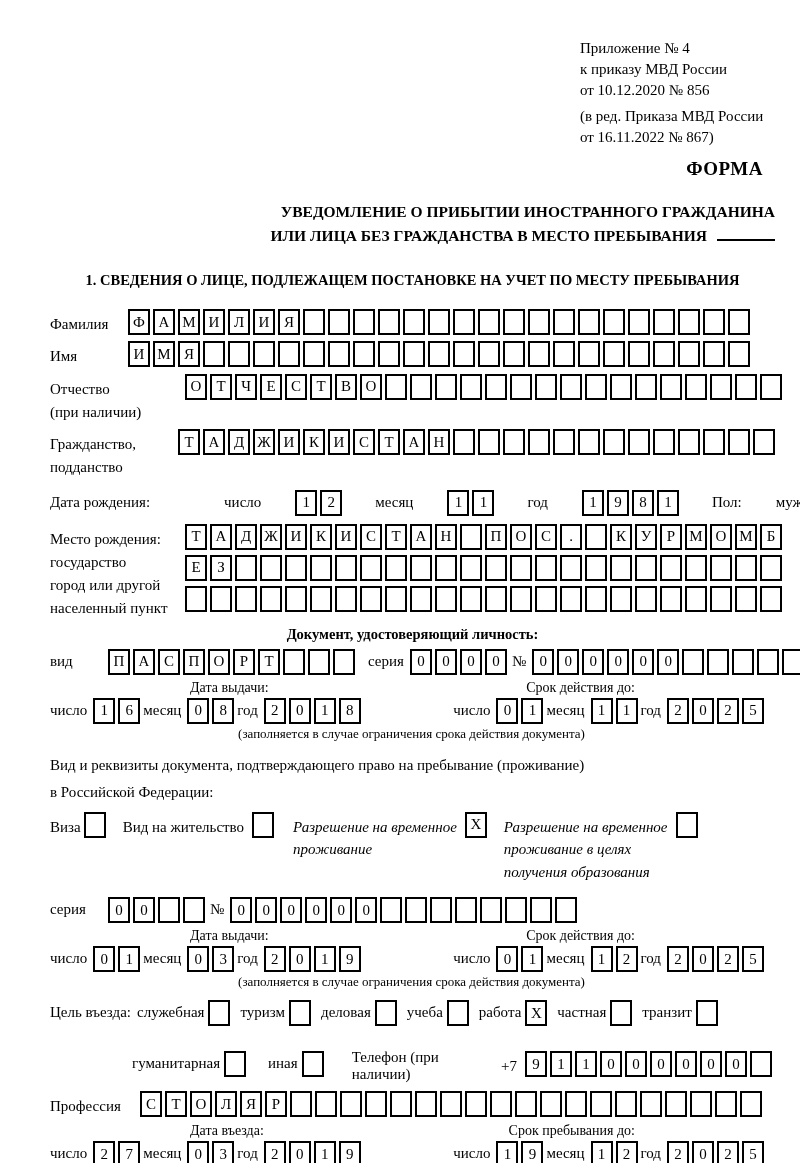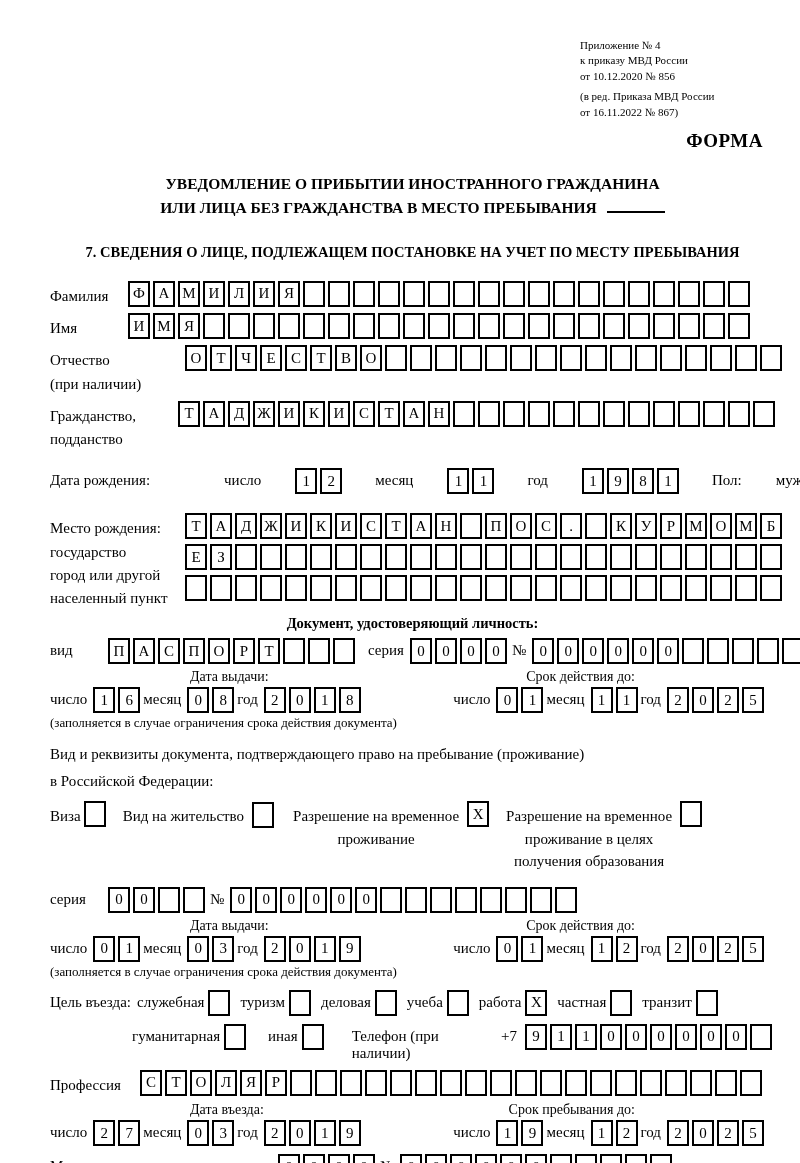--- a/index.html
+++ b/index.html
@@ -1,23 +1,23 @@
 <!DOCTYPE html>
 <html><head>
 <meta charset="utf-8">
 <style>
   html,body{margin:0;padding:0;background:#fff;}
   body{width:800px;font-family:"Liberation Serif","DejaVu Serif",serif;color:#000;}
   .page{width:800px;min-height:1163px;box-sizing:border-box;padding:38px 25px 30px 50px;background:#fff;}
 
   
-  .annex{width:195px;margin-left:auto;font-size:11px;line-height:1.4;}
+  .annex{width:195px;margin-left:auto;font-size:15px;line-height:1.4;}
   .annex .gap{height:5px;}
   .forma{font-weight:bold;font-size:19px;text-align:right;padding-right:12px;margin-top:10px;letter-spacing:.5px;}
-  .title{font-weight:bold;font-size:15.5px;text-align:center;line-height:1.55;margin-top:20px;}
+  .title{font-weight:bold;font-size:15.5px;text-align:right;line-height:1.55;margin-top:20px;}
   .blank-line{display:inline-block;width:58px;border-bottom:2px solid #000;height:12px;margin-left:10px;}
   .section-h{font-weight:bold;font-size:14.5px;text-align:center;margin-top:24px;}
 
   
   .form{margin-top:20px;font-size:15px;}
   .row{display:flex;align-items:flex-start;margin-bottom:5px;}
   .lbl{flex-shrink:0;line-height:1.55;padding-top:4px;}
   .w78{width:78px;}  .w135{width:135px;} .w128{width:128px;}
   .boxes{display:flex;flex-wrap:nowrap;}
   .boxcol .boxes{margin-bottom:5px;}
@@ -28,34 +28,34 @@
 
   .center-bold{font-weight:bold;text-align:center;font-size:14.5px;margin:4px 0 6px 0;}
 
   .dhead{display:flex;font-size:14px;margin-top:4px;}
   .dhead .dh-left{margin-left:140px;}
   .dhead .dh-right{margin-left:auto;margin-right:140px;}
   .daterow{display:flex;margin-top:2px;margin-bottom:2px;}
   .dgroup{display:flex;align-items:flex-start;}
   .dgroup .inline-lbl{padding-left:0;}
   .daterow .right{margin-left:auto;margin-right:8px;}
-  .note{font-size:13px;text-align:left;margin:2px 2px 10px 0;}
+  .note{font-size:13px;text-align:center;margin:2px 2px 10px 0;}
 
   .intro{font-size:15px;line-height:1.8;margin-top:6px;}
 
   .opts{display:flex;align-items:flex-start;margin:6px 0 14px 0;}
   .opt{display:flex;align-items:flex-start;}
   .opt .olabel{line-height:1.5;padding-top:4px;}
-  .opt .centered{text-align:center;}
+  .opt .centered{font-style:italic;}
   .opt .cellwrap{margin-left:8px;}
 
   .purposes{display:flex;align-items:flex-start;margin-top:8px;}
   .purposes .p-item{display:flex;align-items:flex-start;margin-right:7px;}
   .purposes .p-item .inline-lbl{padding:4px 4px 0 0;}
-  .line2{margin-left:82px;margin-top:8px;}
+  .line2{margin-left:82px;margin-top:19px;align-items:center;}
   .phone-lbl{padding:4px 14px 0 18px;}
   .plus7{padding:4px 8px 0 24px;}
 </style>
 </head>
 <body>
 
 <div class="page">
 
   <div class="annex">
     <div>Приложение № 4</div>
@@ -68,21 +68,21 @@
 
   <div class="forma">ФОРМА</div>
 
   <div class="title">
     <div>УВЕДОМЛЕНИЕ О ПРИБЫТИИ ИНОСТРАННОГО ГРАЖДАНИНА</div>
     <div>
       <span>ИЛИ ЛИЦА БЕЗ ГРАЖДАНСТВА В МЕСТО ПРЕБЫВАНИЯ</span><span class="blank-line"></span>
     </div>
   </div>
 
-  <div class="section-h">7. СВЕДЕНИЯ О ЛИЦЕ, ПОДЛЕЖАЩЕМ ПОСТАНОВКЕ НА УЧЕТ ПО МЕСТУ ПРЕБЫВАНИЯ</div>
+  <div class="section-h">1. СВЕДЕНИЯ О ЛИЦЕ, ПОДЛЕЖАЩЕМ ПОСТАНОВКЕ НА УЧЕТ ПО МЕСТУ ПРЕБЫВАНИЯ</div>
 
   <div class="form">
 
     <div class="row">
       <div class="lbl w78">Фамилия</div>
       <div class="boxes">
           <span class="cell">Ф</span>
           <span class="cell">А</span>
           <span class="cell">М</span>
           <span class="cell">И</span>
@@ -200,21 +200,21 @@
           <span class="cell"></span>
           <span class="cell"></span>
           <span class="cell"></span>
           <span class="cell"></span>
           <span class="cell"></span>
           <span class="cell"></span>
           <span class="cell"></span>
         </div>
     </div>
 
-    <div class="row" style="margin-top:17px;gap:28px;">
+    <div class="row" style="margin-top:10px;gap:28px;">
       <span class="inline-lbl" style="padding-left:0;">Дата рождения:</span>
       <span class="sm-gap"></span>
       <span class="inline-lbl">число</span>
       <div class="boxes">
           <span class="cell">1</span>
           <span class="cell">2</span>
         </div>
       <span class="inline-lbl">месяц</span>
       <div class="boxes">
           <span class="cell">1</span>
@@ -231,21 +231,21 @@
       <span class="inline-lbl" style="padding-left:0;">мужской</span>
       <div class="boxes">
           <span class="cell">X</span>
         </div>
       <span class="inline-lbl" style="padding-left:8px;">женский</span>
       <div class="boxes">
           <span class="cell"></span>
         </div>
     </div>
 
-    <div class="row" style="margin-top:19px;">
+    <div class="row" style="margin-top:8px;">
       <div class="lbl w135">
         <div>Место рождения:</div>
         <div>государство</div>
         <div>город или другой</div>
         <div>населенный пункт</div>
       </div>
       <div class="boxcol">
         <div class="boxes">
             <span class="cell">Т</span>
             <span class="cell">А</span>

